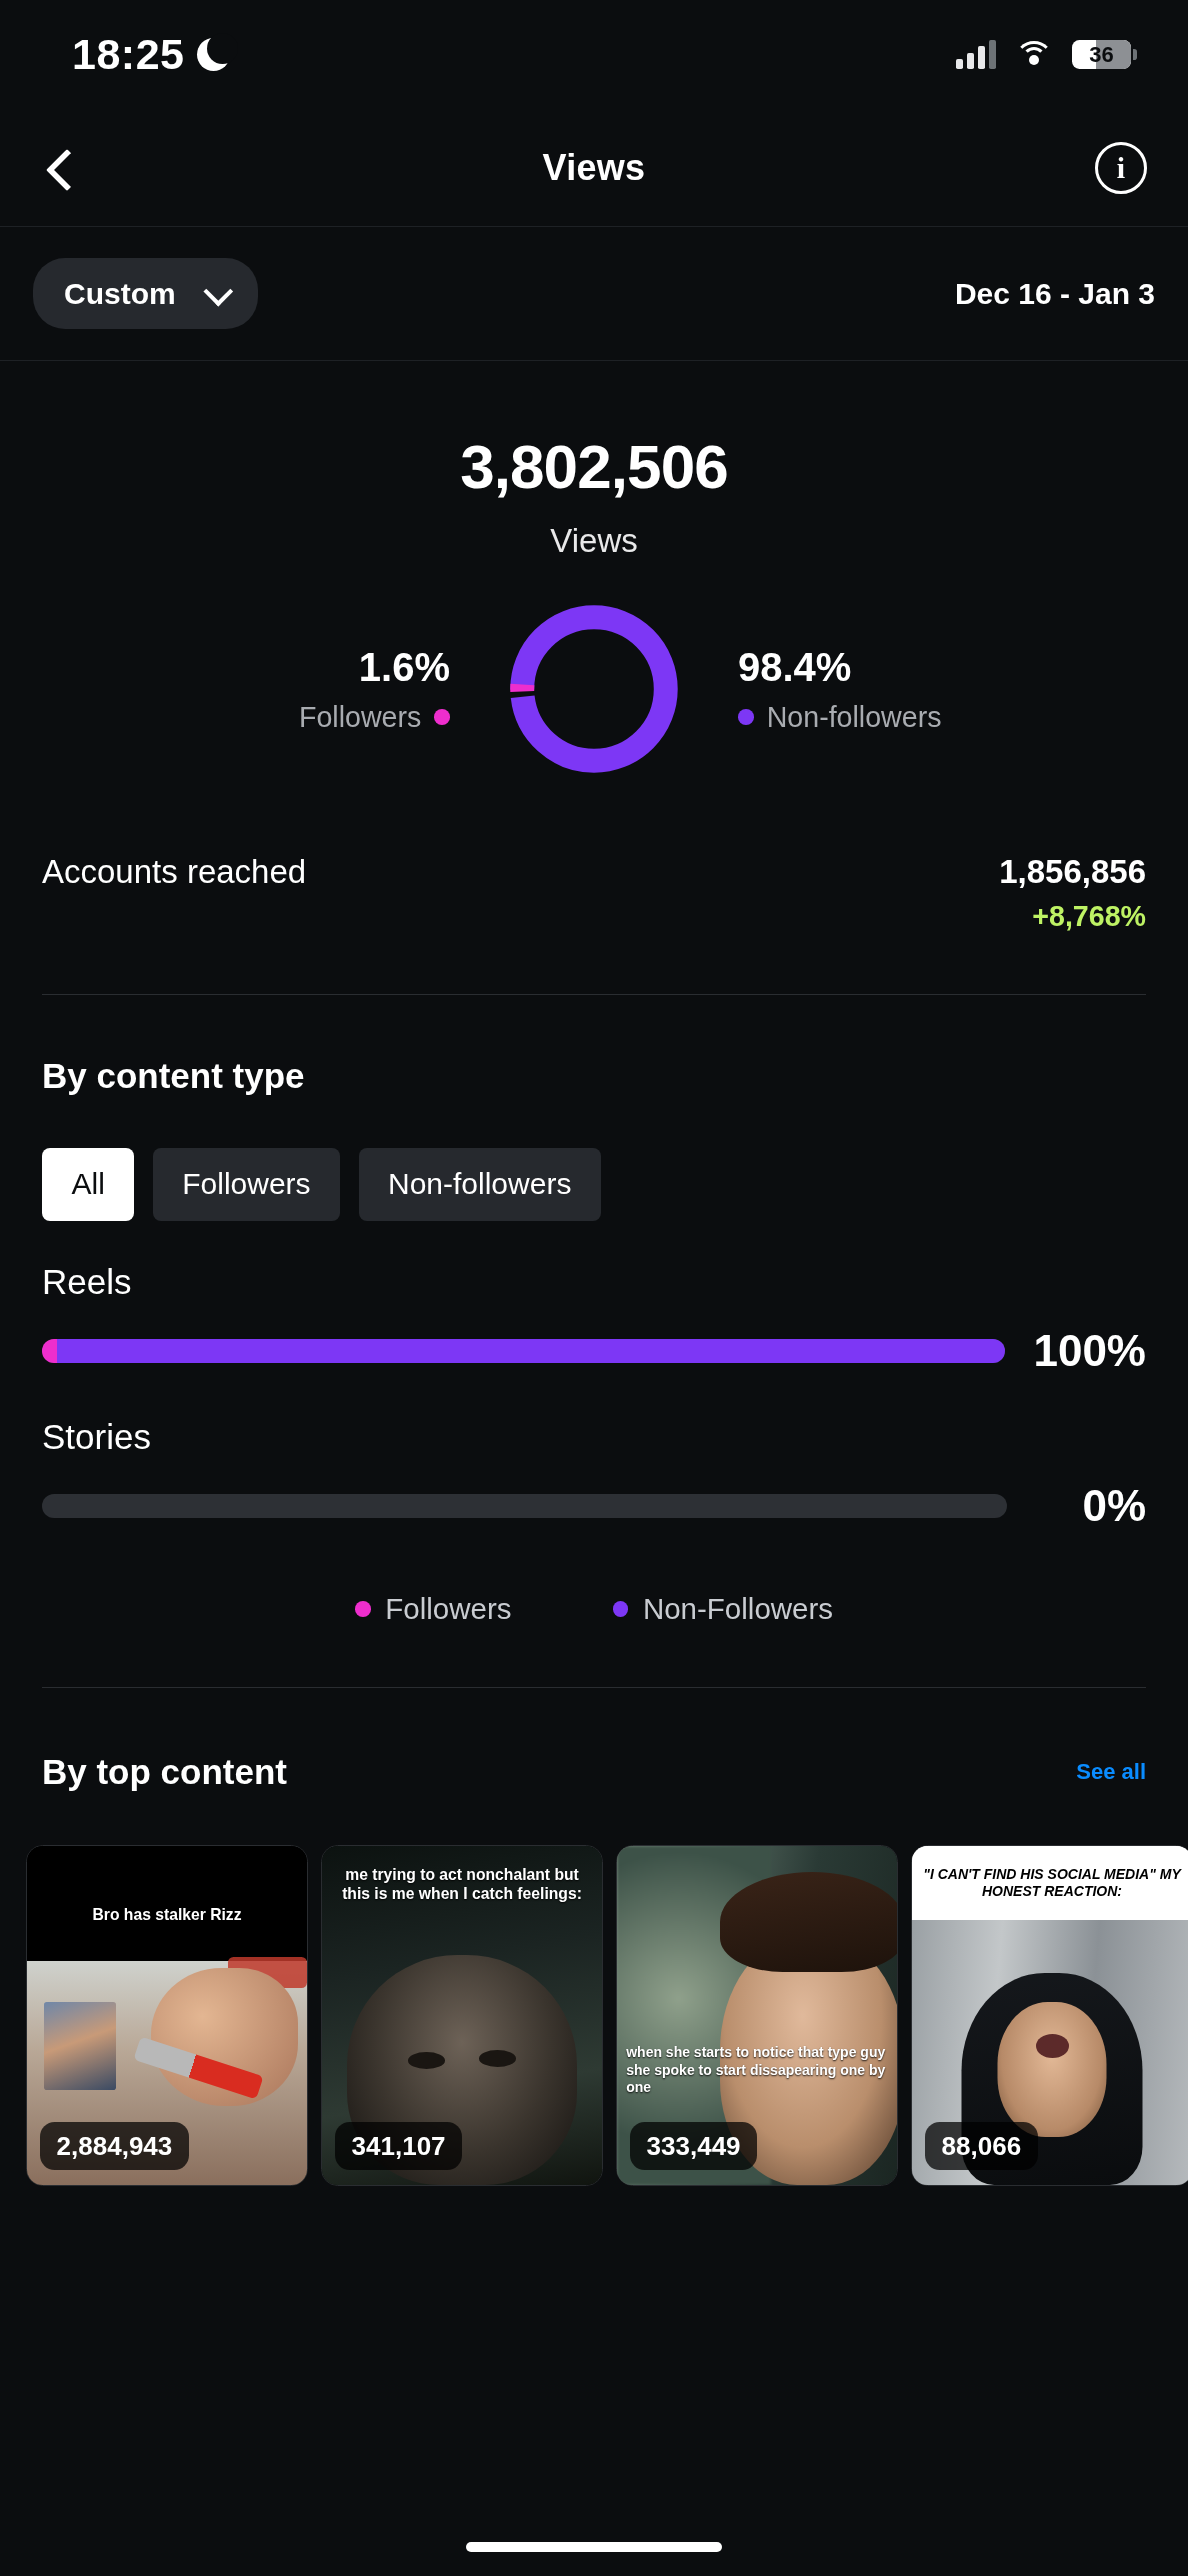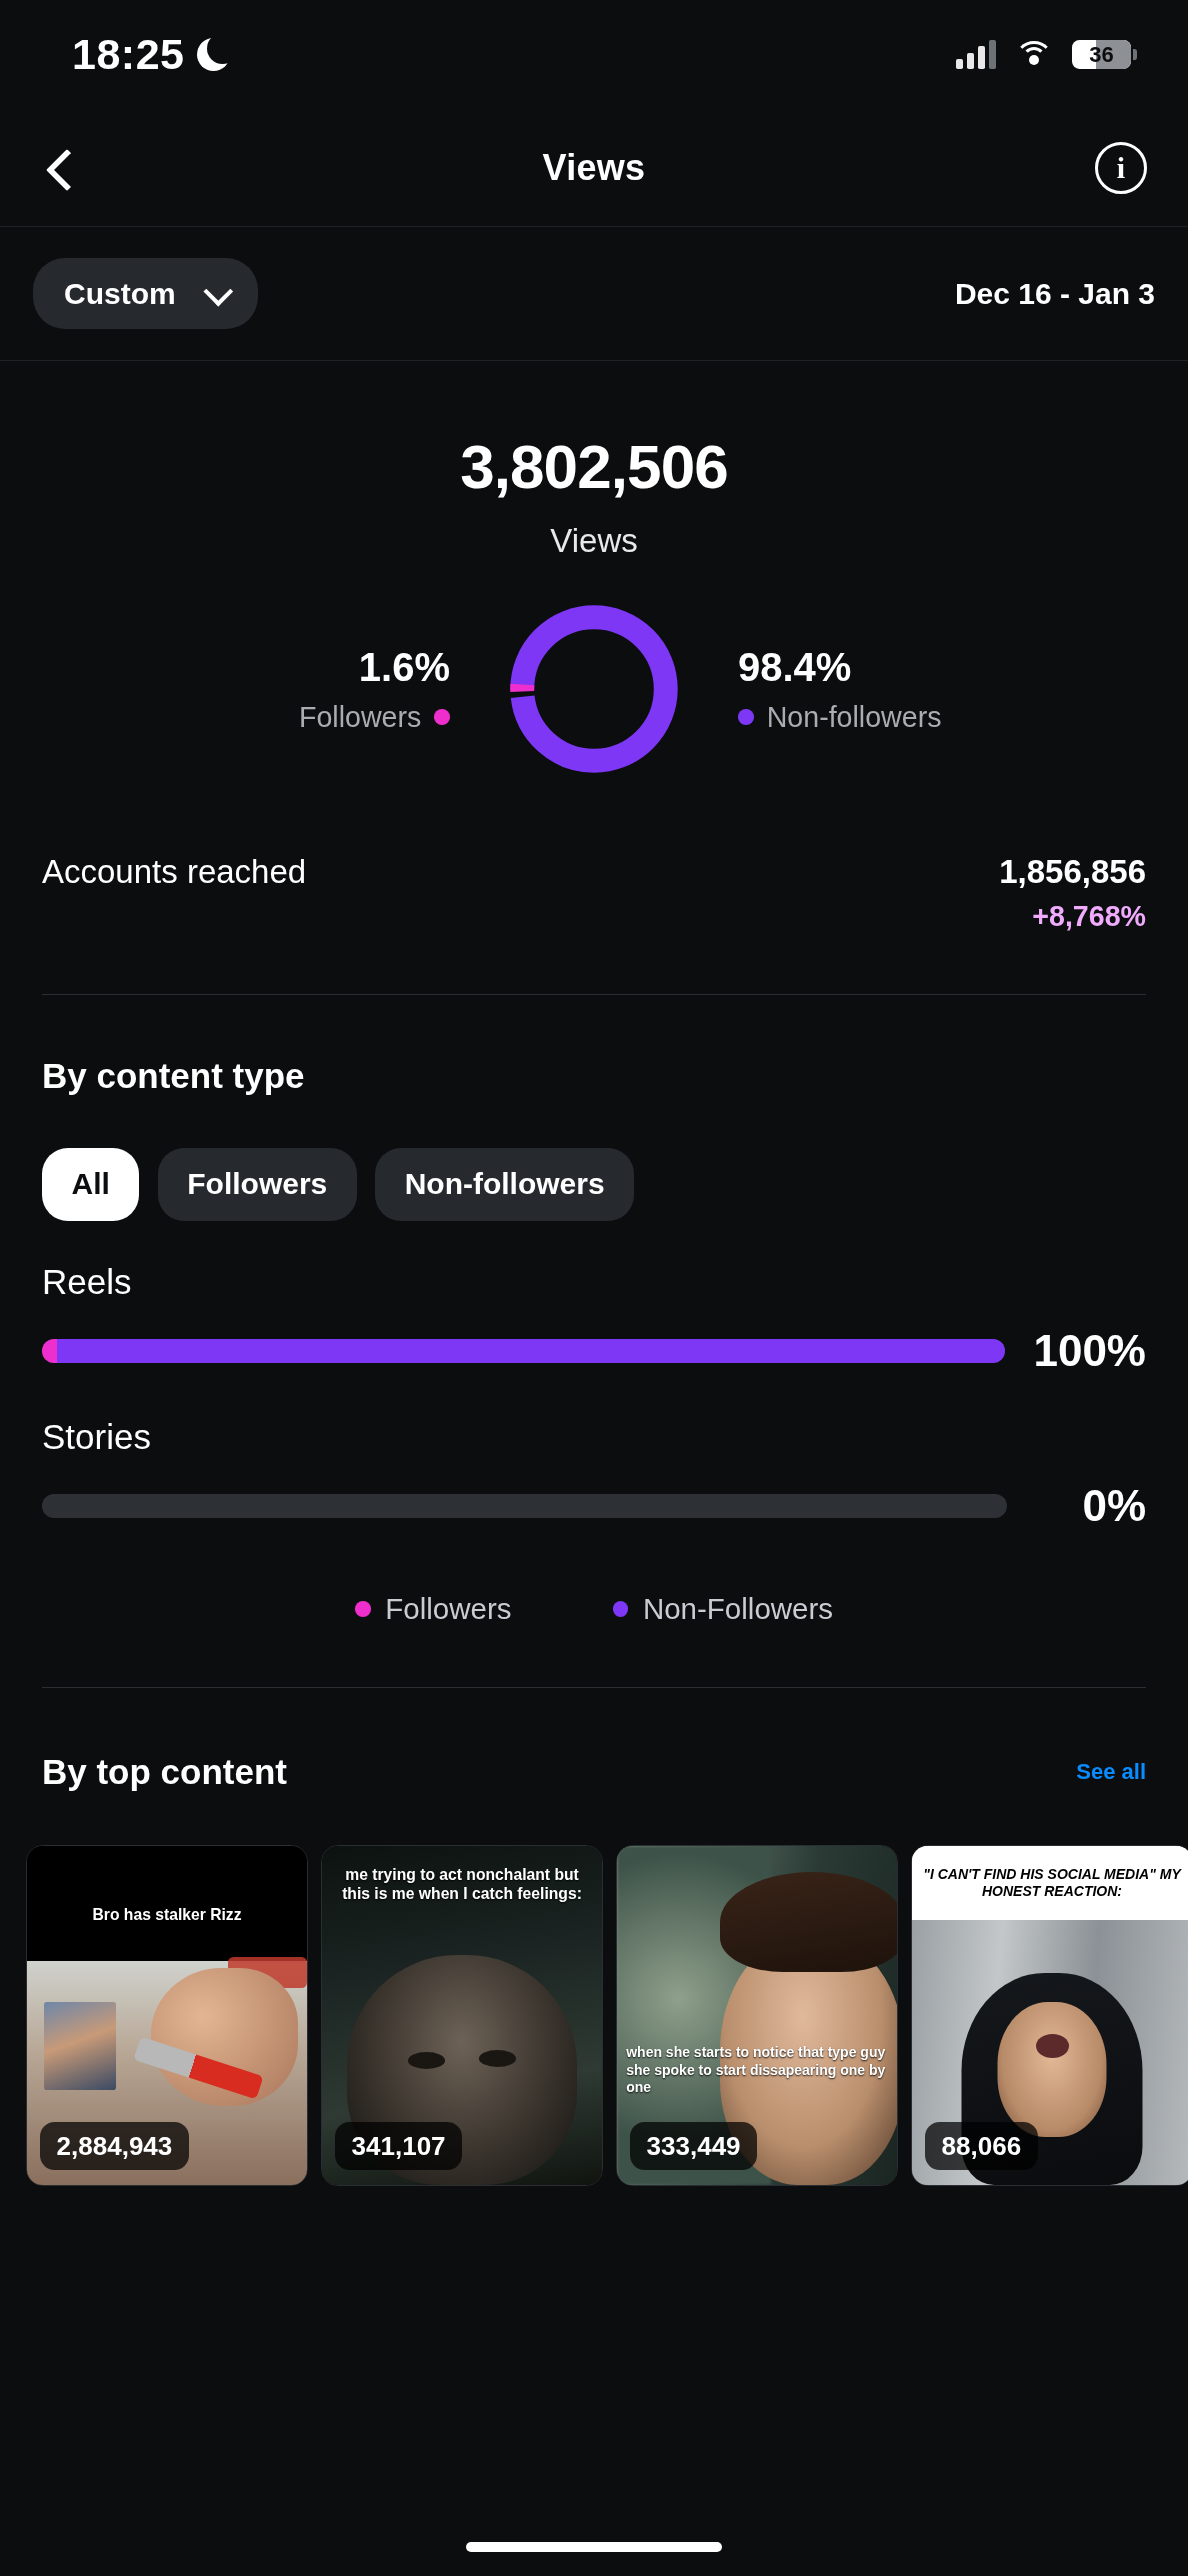--- a/index.html
+++ b/index.html
@@ -120,22 +120,22 @@
   .reached-value { font-size:33px; font-weight:bold; }
   .reached-delta { font-size:28.6px; font-weight:bold; margin-top:9.2px; }
 
   .divider { height:0.9px; background:#2a2d31; margin:61px 42px 0 42px; }
 
   
   .section-title { font-size:35px; font-weight:bold; padding:0 42px; }
   .sec-content-type { margin-top:61px; }
   .chips { display:flex; gap:18.4px; padding:0 42px; margin-top:52px; }
   .chip {
-    background:#26292e; border-radius:26px; padding:19.3px 29.5px;
-    font-size:30px; font-weight:bold; color:#fff; cursor:pointer; white-space:nowrap;
+    background:#26292e; border-radius:8px; padding:19.3px 29.5px;
+    font-size:30px; font-weight:normal; color:#fff; cursor:pointer; white-space:nowrap;
   }
   .chip.active { background:#ffffff; color:#0b0d0f; }
 
   .bar-block { padding:0 42px; margin-top:41px; }
   .bar-name { font-size:35px; margin-bottom:24px; }
   .bar-line { display:flex; align-items:center; gap:28px; }
   .bar-track {
     flex:1; height:24px; border-radius:12px; background:#2d3035;
     overflow:hidden; display:flex;
   }
@@ -302,21 +302,21 @@
         <span class="dot" style="background:#7d37f5"></span>
         <span>Non-followers</span>
       </div>
     </div>
   </div>
 
   <div class="reached">
     <div class="reached-label">Accounts reached</div>
     <div class="reached-right">
       <div class="reached-value">1,856,856</div>
-      <div class="reached-delta" style="color:#f0abfc">+8,768%</div>
+      <div class="reached-delta" style="color:#bef264">+8,768%</div>
     </div>
   </div>
 
   <div class="divider"></div>
 
   <div class="sec-content-type">
     <div class="section-title">By content type</div>
 
     <div class="chips">
       <div class="chip active">All</div>

